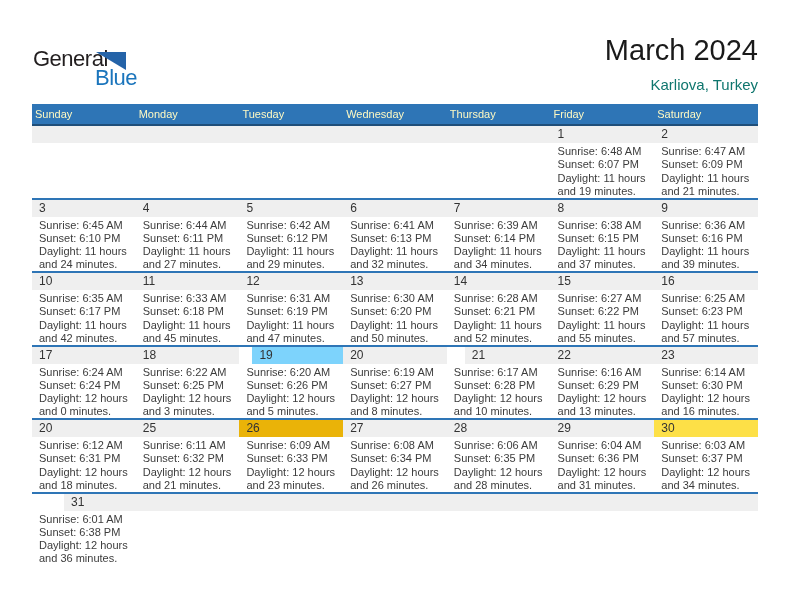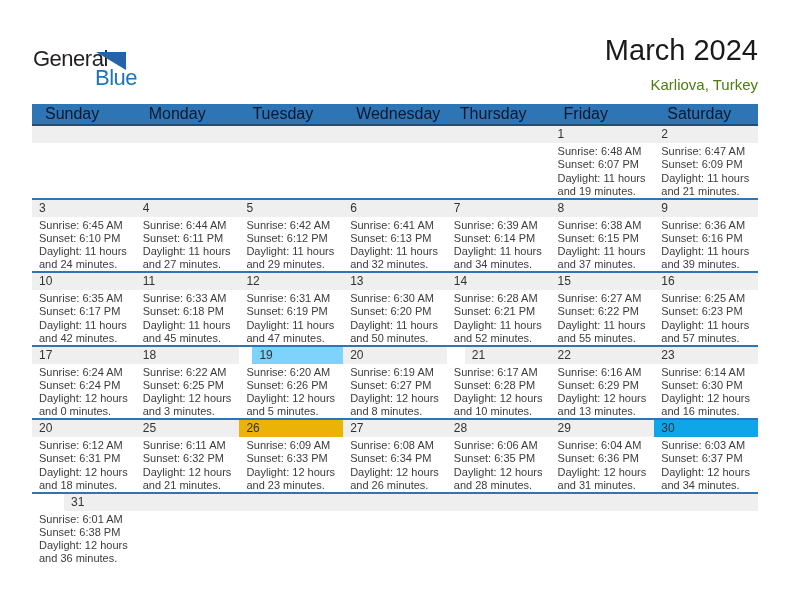--- a/index.html
+++ b/index.html
@@ -30,34 +30,34 @@
   }
 
   
   .title {
     position: absolute; top: 34px; right: 34px;
     font-size: 29px; color: #1a1a1a; font-weight: 400;
     text-align: right; letter-spacing: 0px;
   }
   .subtitle {
     position: absolute; top: 76px; right: 34px;
-    font-size: 15px; color: #4d7c0f; font-weight: 400;
+    font-size: 15px; color: #0f766e; font-weight: 400;
     text-align: right;
   }
 
   
   .calendar { position: absolute; left: 32px; right: 34px; top: 104px; }
   .weekday-row {
     display: grid; grid-template-columns: repeat(7, 1fr);
     background: #2e75b6;
     border-bottom: 2px solid #1f4e79;
     height: 22px; align-items: center;
   }
   .weekday {
-    color: #0f172a; font-size: 16px; padding-left: 13px;
+    color: #fef9c3; font-size: 11px; padding-left: 3px;
     white-space: nowrap; overflow: hidden;
   }
   .week-row {
     display: grid; grid-template-columns: repeat(7, 1fr);
     height: 73.5px;
     border-bottom: 2px solid #2e75b6;
     background: #ffffff;
   }
   .week-row.last { border-bottom: none; }
   .day-cell { overflow: hidden; }
@@ -377,21 +377,21 @@
           <div class="day-cell">
             <div class="day-band" style="background: rgb(239, 239, 239);">29</div>
             <div class="day-body">
               <div class="day-line">Sunrise: 6:04 AM</div>
               <div class="day-line">Sunset: 6:36 PM</div>
               <div class="day-line">Daylight: 12 hours</div>
               <div class="day-line">and 31 minutes.</div>
             </div>
           </div>
           <div class="day-cell">
-            <div class="day-band" style="background: #0ea5e9;">30</div>
+            <div class="day-band" style="background: #fde047;">30</div>
             <div class="day-body">
               <div class="day-line">Sunrise: 6:03 AM</div>
               <div class="day-line">Sunset: 6:37 PM</div>
               <div class="day-line">Daylight: 12 hours</div>
               <div class="day-line">and 34 minutes.</div>
             </div>
           </div>
         </div>
         <div class="week-row last" style="border-bottom-color: rgb(46, 117, 182);">
           <div class="day-cell">

